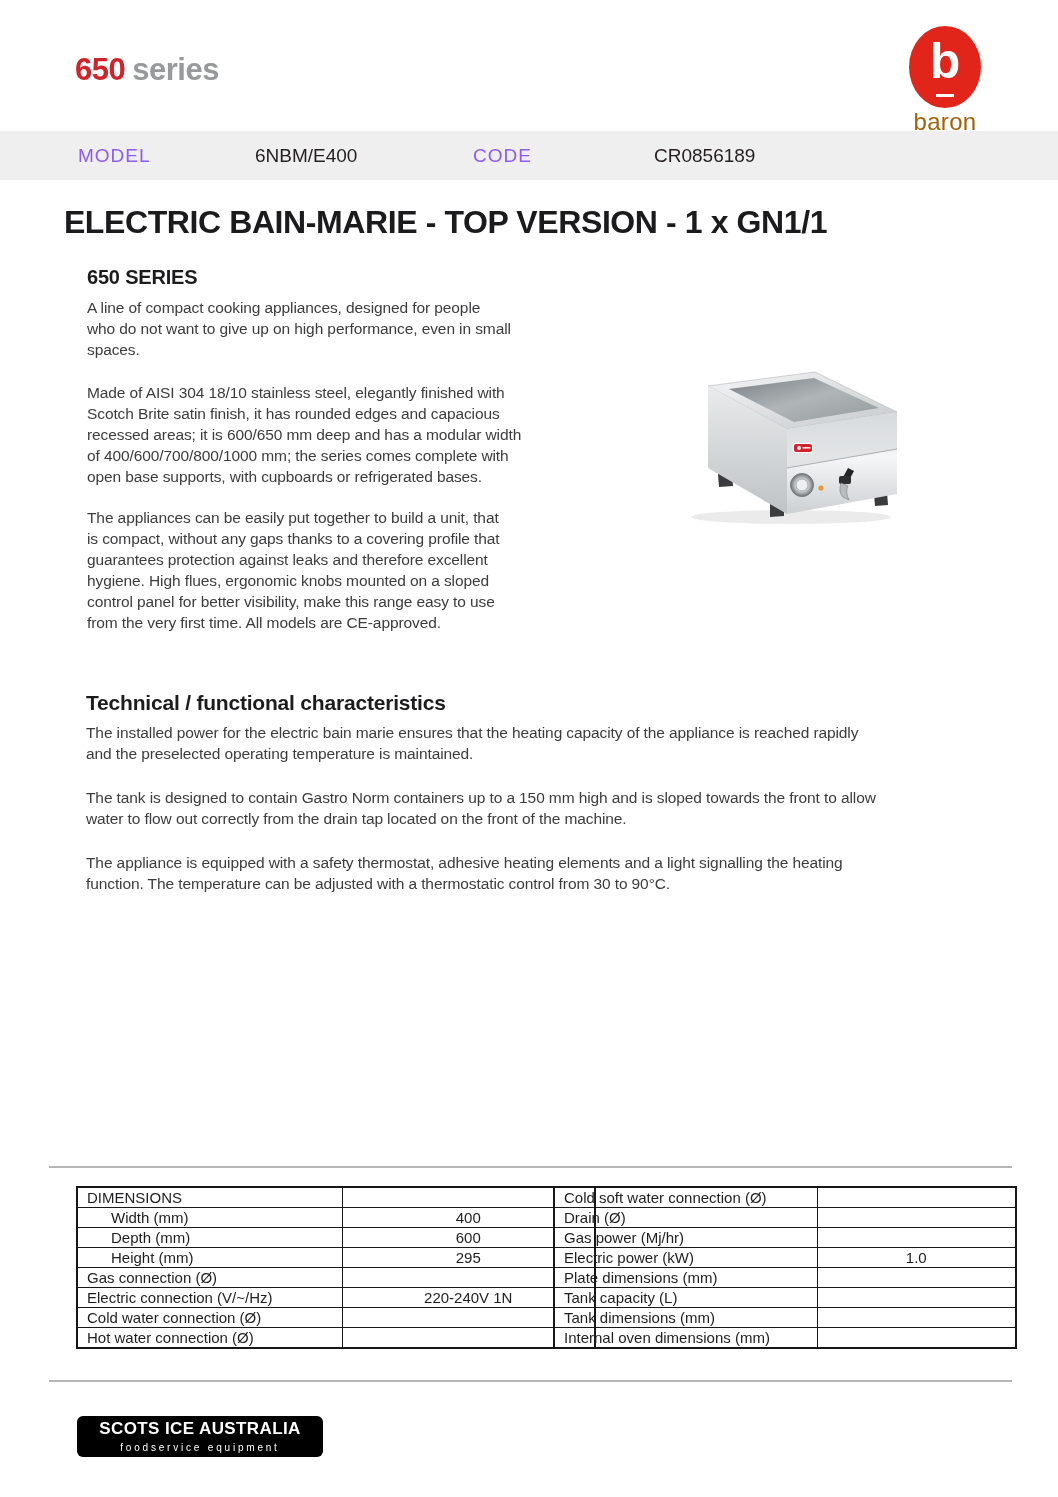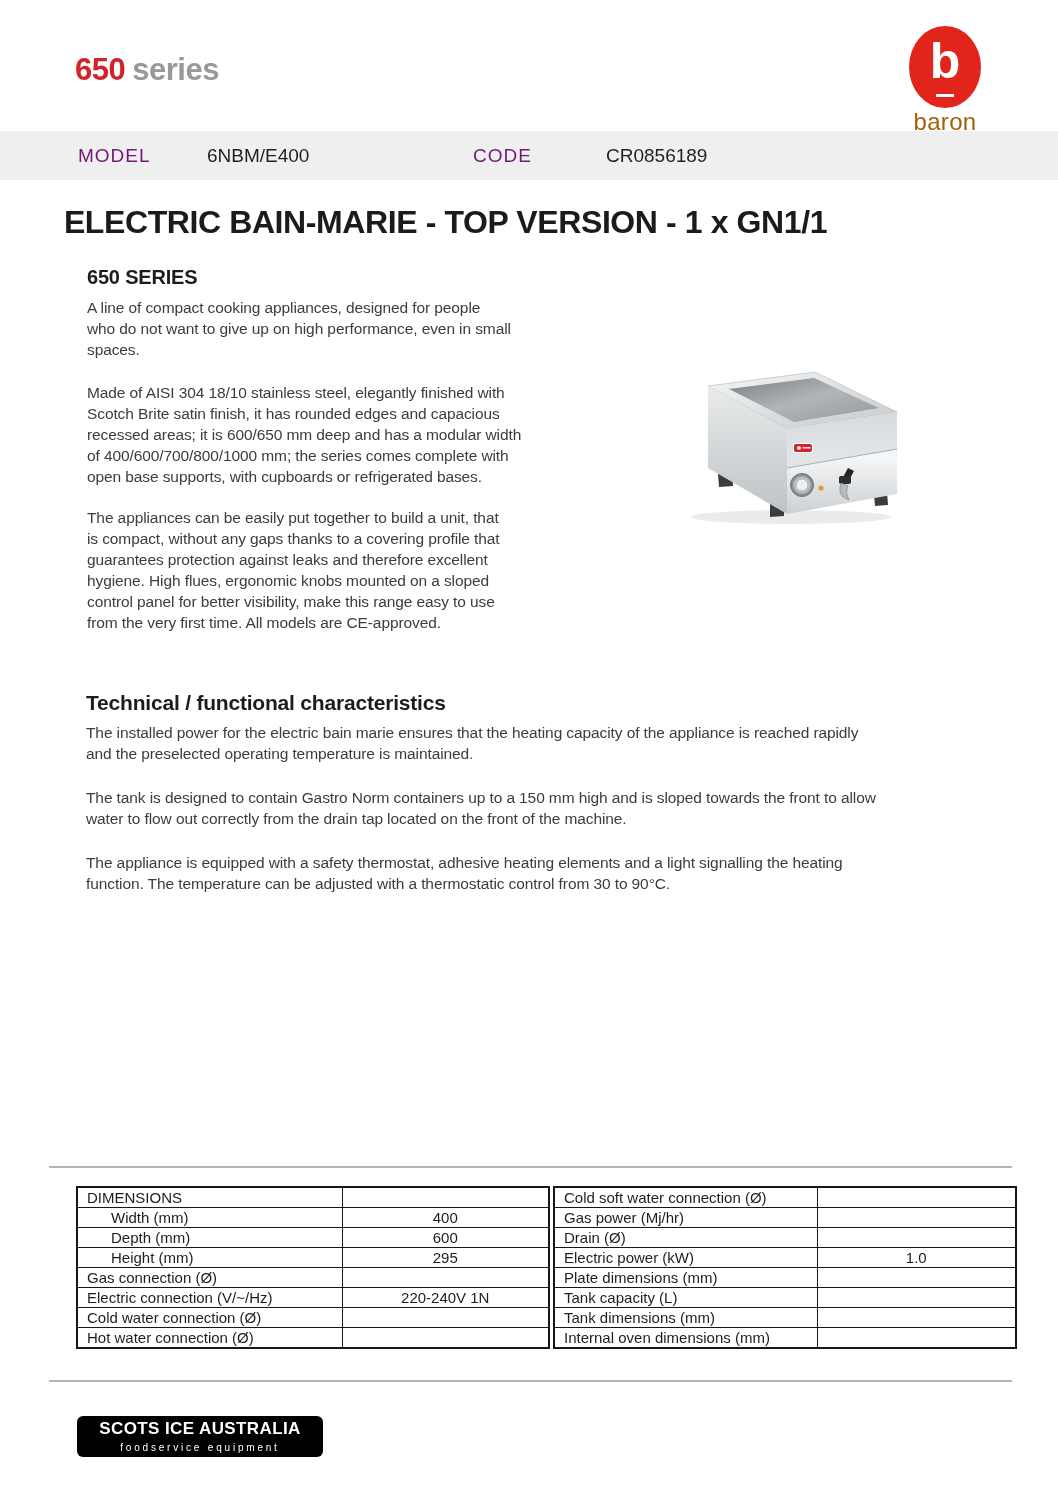--- a/index.html
+++ b/index.html
@@ -13,22 +13,22 @@
 
   .brand { position:absolute; left:903px; top:26px; width:84px; text-align:center; }
   .brand-oval { position:relative; margin:0 auto; width:72px; height:82px; border-radius:50%; background:#e1251b; }
   .brand-b { position:absolute; left:0; top:4px; width:100%; text-align:center; font-size:50px; font-weight:700; color:#ffffff; line-height:62px; }
   .brand-underline { position:absolute; left:50%; transform:translateX(-50%); bottom:11px; width:18px; height:3.5px; background:#ffffff; }
   .brand-name { margin-top:0px; font-size:24px; color:#a16207; letter-spacing:0.3px; }
 
   
   .model-bar { position:absolute; left:0; top:131px; width:1058px; height:49px; background:#f0efef; }
   .model-bar span { position:absolute; top:0; line-height:49px; font-size:19px; white-space:nowrap; }
-  .lbl { color:#701a75; letter-spacing:1px; }
-  .val { color:#231f20; }
+  .lbl { color:#8b5cf6; letter-spacing:1px; }
+  .val { color:#231f20;margin-left:48px; }
   .pos-model-lbl { left:78px; }  .pos-model-val { left:207px; }
   .pos-code-lbl  { left:473px; } .pos-code-val  { left:606px; }
 
   
   .doc-title { position:absolute; left:0; top:204px; width:891px; text-align:center; font-size:32px; font-weight:700; color:#1b1b1d; letter-spacing:-0.4px; }
 
   
   .sec-heading { position:absolute; left:87px; top:266px; font-size:20px; font-weight:700; color:#1c1c1e; letter-spacing:-0.2px; }
   .para { position:absolute; font-size:15.5px; line-height:21px; color:#3c3c3e; white-space:pre-line; letter-spacing:-0.1px; }
   .sp1 { left:87px; top:297px; width:580px; }
@@ -48,21 +48,21 @@
   .rule { position:absolute; left:49px; width:963px; height:2px; background:#b5b5b5; }
   .rule-top { top:1166px; }
   .rule-bottom { top:1380px; }
 
   
   .spec-table { position:absolute; border-collapse:collapse; table-layout:fixed; font-size:15px; color:#1e1e20; border:2px solid #171717; }
   .spec-table td { border:1px solid #171717; height:19.8px; line-height:19px; padding:0; white-space:nowrap; overflow:hidden; }
   .spec-table td.label-cell { padding-left:9px; }
   .spec-table td.label-cell.indent { padding-left:33px; }
   .spec-table td.value-cell { text-align:center; }
-  .left-table  { left:76px;  top:1186px; width:474px; }
+  .left-table  { left:76px;  top:1186px; width:520px; }
   .left-table  .label-cell { width:265px; }
   .right-table { left:553px; top:1186px; width:464px; }
   .right-table .label-cell { width:263px; }
 
   
   .footer-logo { position:absolute; left:77px; top:1416px; width:246px; height:41px; background:#000000; border-radius:6px;
                  display:flex; flex-direction:column; align-items:center; justify-content:center; color:#ffffff; }
   .footer-logo .l1 { font-size:17px; font-weight:700; letter-spacing:0.4px; line-height:18px; }
   .footer-logo .l2 { font-size:10px; letter-spacing:2.8px; line-height:12px; margin-top:4px; }
   .footer-text { position:absolute; left:340px; top:1399px; }
@@ -212,25 +212,25 @@
         </tr>
       </tbody>
   </table>
   <table class="spec-table right-table">
     <tbody>
         <tr>
           <td class="label-cell">Cold soft water connection (Ø)</td>
           <td class="value-cell"></td>
         </tr>
         <tr>
+          <td class="label-cell">Drain (Ø)</td>
+          <td class="value-cell"></td>
+        </tr>
+        <tr>
           <td class="label-cell">Gas power (Mj/hr)</td>
-          <td class="value-cell"></td>
-        </tr>
-        <tr>
-          <td class="label-cell">Drain (Ø)</td>
           <td class="value-cell"></td>
         </tr>
         <tr>
           <td class="label-cell">Electric power (kW)</td>
           <td class="value-cell">1.0</td>
         </tr>
         <tr>
           <td class="label-cell">Plate dimensions (mm)</td>
           <td class="value-cell"></td>
         </tr>

